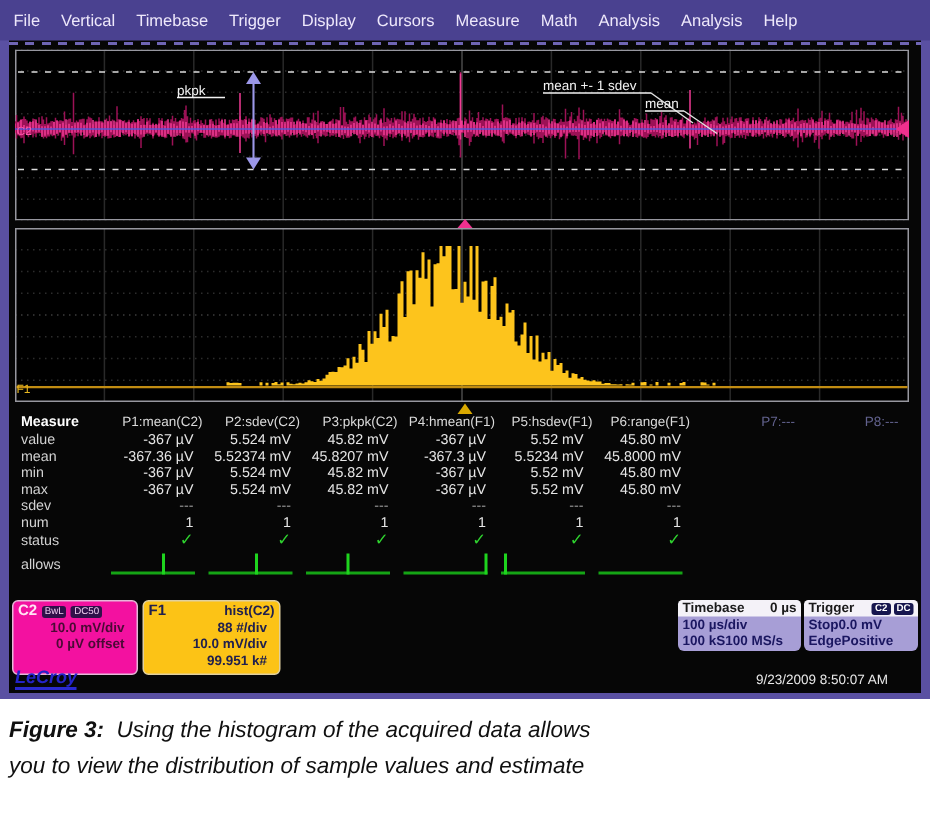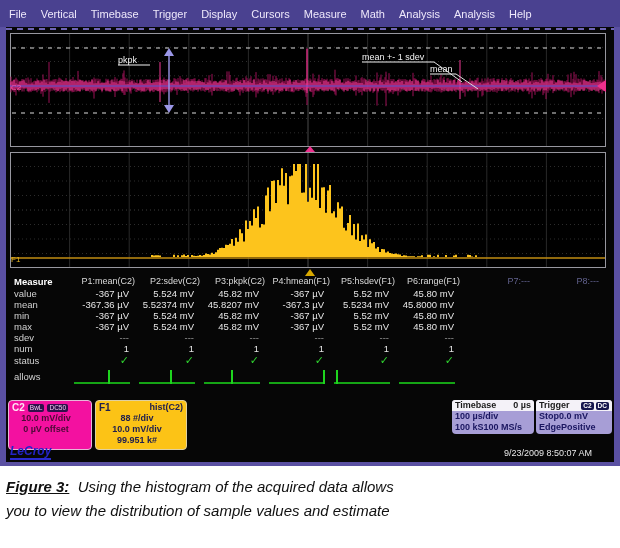--- a/index.html
+++ b/index.html
@@ -39,34 +39,34 @@
   .histo-icon .spike{position:absolute;bottom:2px;width:2px;height:14px;background:#1ed41e;}
 
   .descbox{position:absolute;border-radius:4px;font-size:9px;line-height:11px;box-sizing:border-box;}
   #c2box{left:2px;top:373px;width:84px;height:50px;background:#f311a0;border:1px solid #e6b8d8;color:#4a0a35;}
   #f1box{left:89px;top:373px;width:92px;height:50px;background:#fcc316;border:1px solid #e0d0a0;color:#20204e;}
   .dheader{display:flex;align-items:center;gap:3px;padding:1px 3px 0 3px;}
   #c2box .chan{color:#ffe4f4;font-weight:bold;font-size:10px;}
   #f1box .chan{color:#20204e;font-weight:bold;font-size:10px;}
   #f1box .dtitle{margin-left:auto;font-weight:bold;}
   .badge{background:#30104a;color:#eeccee;font-size:6.5px;line-height:8px;padding:0 2px;border-radius:2px;}
-  .dline{text-align:center;padding-right:8px;font-weight:bold;}
+  .dline{text-align:right;padding-right:8px;font-weight:bold;}
 
   #tbbox{left:446px;top:373px;width:82px;height:34px;background:#a79ed6;color:#1a1660;}
   #trbox{left:530px;top:373px;width:76px;height:34px;background:#a79ed6;color:#1a1660;}
   .boxhead{background:#f4f2f8;border-radius:3px 3px 0 0;display:flex;align-items:center;justify-content:space-between;padding:0 3px;height:11px;line-height:11px;color:#1a1a1a;font-weight:bold;font-size:9px;}
   .boxrow{display:flex;justify-content:flex-start;padding:0 3px;height:11px;font-weight:bold;}
   .tbadge{background:#16164e;color:#ffffff;font-size:6.5px;line-height:8px;padding:0 2px;border-radius:2px;margin-left:2px;}
   .badges{display:flex;}
 
   #logo{position:absolute;left:4px;top:418px;color:#2424c8;font-weight:bold;font-style:italic;font-size:12px;border-bottom:2px solid #2a2ad0;line-height:13px;}
   #timestamp{position:absolute;right:22px;top:421px;color:#e8e8e8;font-size:9px;}
 
   .caption{padding:9px 8px 0 6px;font-style:italic;font-size:15px;color:#101010;line-height:24px;}
-  .caption .figlab{font-weight:bold;text-decoration:underline;}
+  .caption .figlab{font-weight:bold;}
 </style>
 </head>
 <body>
 
 <div class="scope">
   <div class="menubar">
       <span>File</span>
       <span>Vertical</span>
       <span>Timebase</span>
       <span>Trigger</span>

